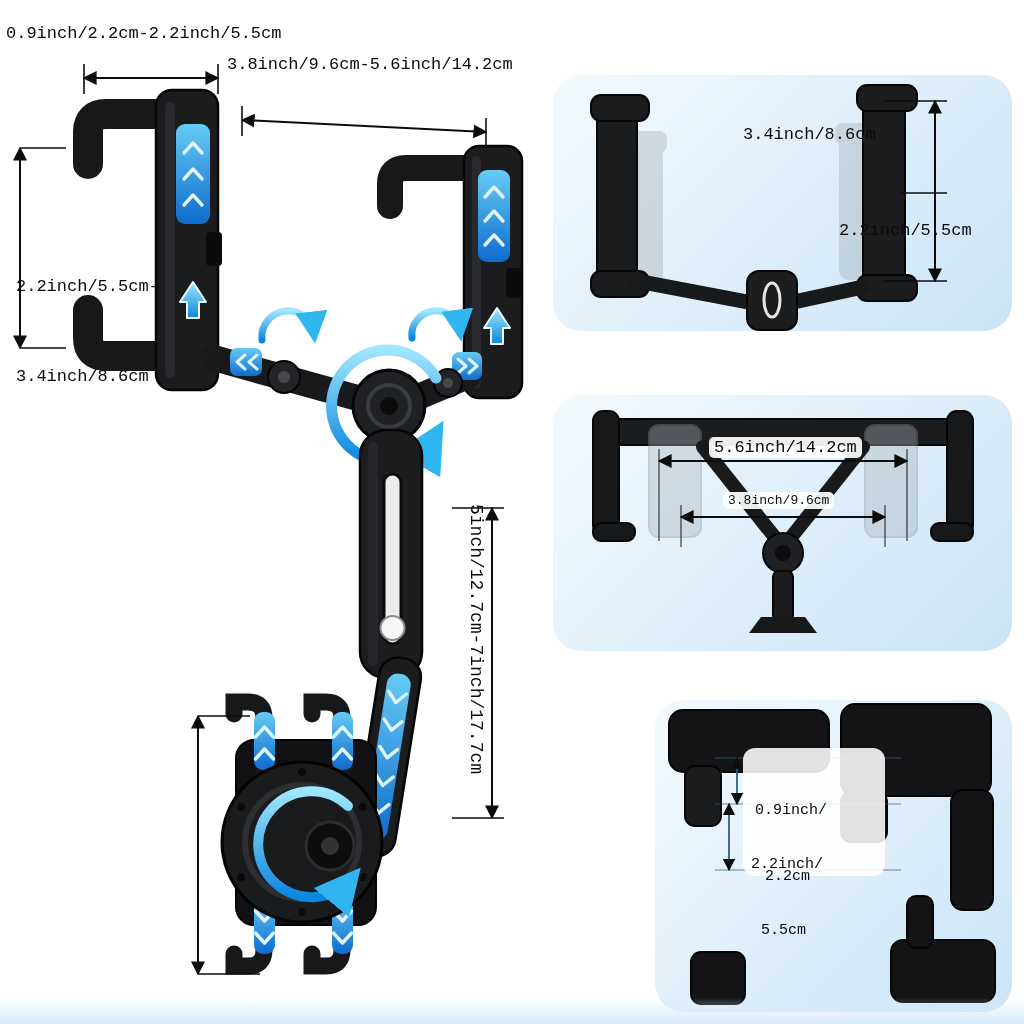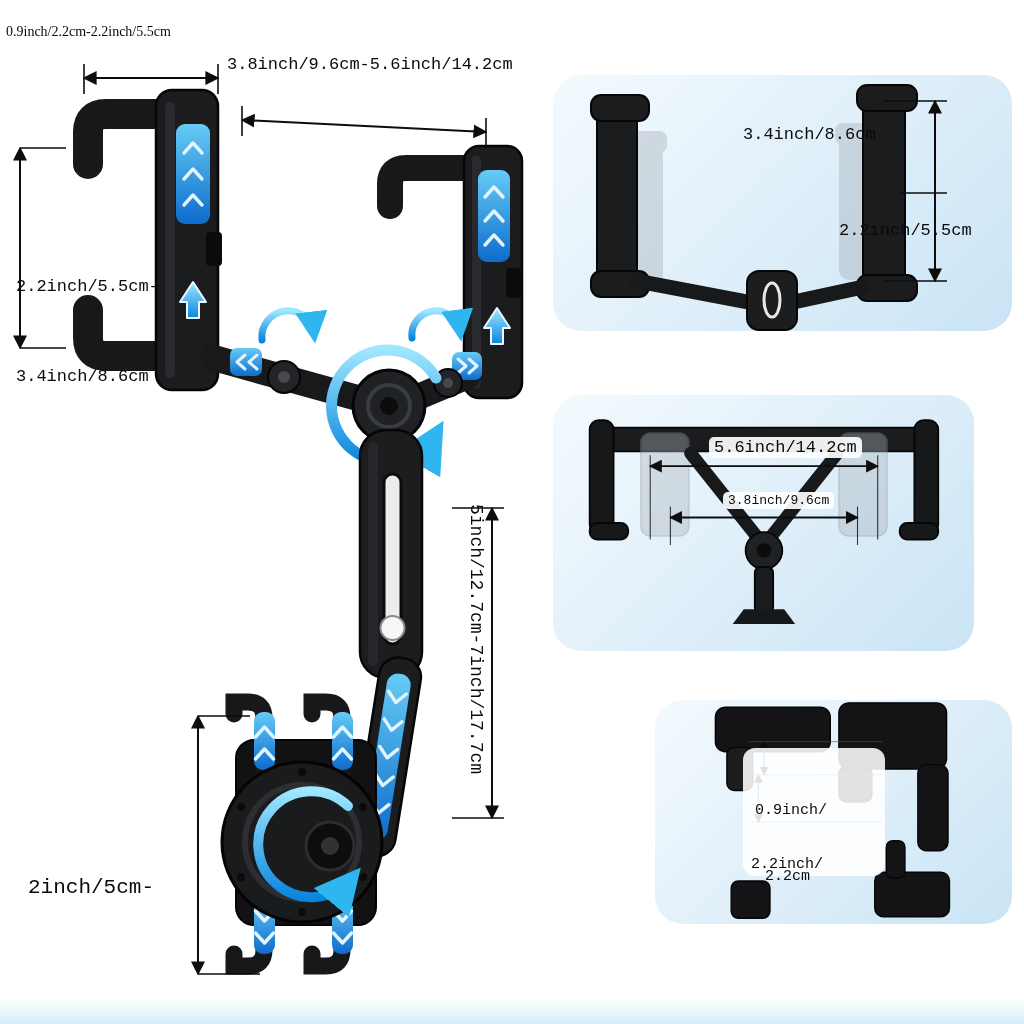--- a/index.html
+++ b/index.html
@@ -179,29 +179,28 @@
       <line x1="492" y1="508" x2="492" y2="818" stroke-width="2" marker-start="url(#mDim)" marker-end="url(#mDim)"></line>
       <line x1="452" y1="508" x2="504" y2="508" stroke-width="1.6"></line>
       <line x1="452" y1="818" x2="504" y2="818" stroke-width="1.6"></line>
 
       <line x1="198" y1="716" x2="198" y2="974" stroke-width="2" marker-start="url(#mDim)" marker-end="url(#mDim)"></line>
       <line x1="198" y1="716" x2="250" y2="716" stroke-width="1.6"></line>
       <line x1="198" y1="974" x2="260" y2="974" stroke-width="1.6"></line>
     </g>
   </svg>
 
-  <div class="dim-label" style="left:6px;top:24px;font-size:14px;font-family:Liberation Serif, serif;">0.9inch/2.2cm-2.2inch/5.5cm</div>
+  <div class="dim-label" style="left:6px;top:24px;font-size:17px;">0.9inch/2.2cm-2.2inch/5.5cm</div>
   <div class="dim-label" style="left:227px;top:55px;font-size:17px;">3.8inch/9.6cm-5.6inch/14.2cm</div>
   <div class="dim-label" style="left:16px;top:212px;font-size:17px;line-height:30px;">
     <div>2.2inch/5.5cm-</div>
     <div>3.4inch/8.6cm</div>
   </div>
   <div class="dim-label vtext" style="left:466px;top:504px;font-size:18px;">5inch/12.7cm-7inch/17.7cm</div>
   <div class="dim-label" style="left:28px;top:798px;font-size:21px;line-height:36px;">
-    <div>2inch/5cm-</div>
   </div>
 
   <div class="panel" style="left:553px;top:75px;width:459px;height:256px;">
     <svg viewBox="0 0 459 256">
       <g opacity="0.35" fill="#9aa3ab">
         <rect x="76" y="70" width="34" height="140" rx="10"></rect>
         <rect x="70" y="56" width="44" height="22" rx="8"></rect>
         <rect x="286" y="62" width="34" height="143" rx="10"></rect>
         <rect x="282" y="48" width="44" height="22" rx="8"></rect>
       </g>
@@ -223,21 +222,21 @@
         <line x1="382" y1="26" x2="382" y2="206" stroke-width="2" marker-start="url(#mDim)" marker-end="url(#mDim)"></line>
         <line x1="330" y1="26" x2="394" y2="26" stroke-width="1.4"></line>
         <line x1="330" y1="206" x2="394" y2="206" stroke-width="1.4"></line>
         <line x1="348" y1="118" x2="394" y2="118" stroke-width="1.4"></line>
       </g>
     </svg>
     <div class="dim-label" style="left:190px;top:50px;font-size:17px;">3.4inch/8.6cm</div>
     <div class="dim-label" style="left:286px;top:146px;font-size:17px;">2.2inch/5.5cm</div>
   </div>
 
-  <div class="panel" style="left:553px;top:395px;width:421px;height:256px;">
+  <div class="panel" style="left:553px;top:395px;width:459px;height:256px;">
     <svg viewBox="0 0 459 256">
       <rect x="46" y="24" width="368" height="26" rx="13" fill="#1b1c1e" stroke="#060607" stroke-width="2"></rect>
       <g fill="#17181a" stroke="#060607" stroke-width="2">
         <rect x="40" y="16" width="26" height="124" rx="10"></rect>
         <rect x="394" y="16" width="26" height="124" rx="10"></rect>
         <rect x="40" y="128" width="42" height="18" rx="8"></rect>
         <rect x="378" y="128" width="42" height="18" rx="8"></rect>
       </g>
       <g opacity="0.4" fill="#aab3bb" stroke="#8b949c" stroke-width="2">
         <rect x="96" y="30" width="52" height="112" rx="10"></rect>
@@ -255,21 +254,21 @@
         <line x1="354" y1="54" x2="354" y2="146" stroke-width="1.2" opacity="0.8"></line>
         <line x1="128" y1="122" x2="332" y2="122" stroke-width="2" marker-start="url(#mDim)" marker-end="url(#mDim)"></line>
         <line x1="128" y1="110" x2="128" y2="152" stroke-width="1.2" opacity="0.8"></line>
         <line x1="332" y1="110" x2="332" y2="152" stroke-width="1.2" opacity="0.8"></line>
       </g>
     </svg>
     <div class="dim-label wbg" style="left:156px;top:42px;font-size:17px;">5.6inch/14.2cm</div>
     <div class="dim-label wbg" style="left:170px;top:97px;font-size:13px;">3.8inch/9.6cm</div>
   </div>
 
-  <div class="panel" style="left:655px;top:700px;width:357px;height:224px;">
+  <div class="panel" style="left:655px;top:700px;width:357px;height:312px;">
     <svg viewBox="0 0 357 312">
       <g fill="#141416" stroke="#050506" stroke-width="2">
         <rect x="14" y="10" width="160" height="62" rx="14"></rect>
         <rect x="186" y="4" width="150" height="92" rx="14"></rect>
         <rect x="296" y="90" width="42" height="120" rx="12"></rect>
         <rect x="186" y="92" width="46" height="50" rx="10"></rect>
       </g>
       <rect x="30" y="66" width="36" height="60" rx="10" fill="#1b1c1e" stroke="#050506" stroke-width="2"></rect>
       <g fill="#141416" stroke="#050506" stroke-width="2">
         <rect x="236" y="240" width="104" height="62" rx="12"></rect>

